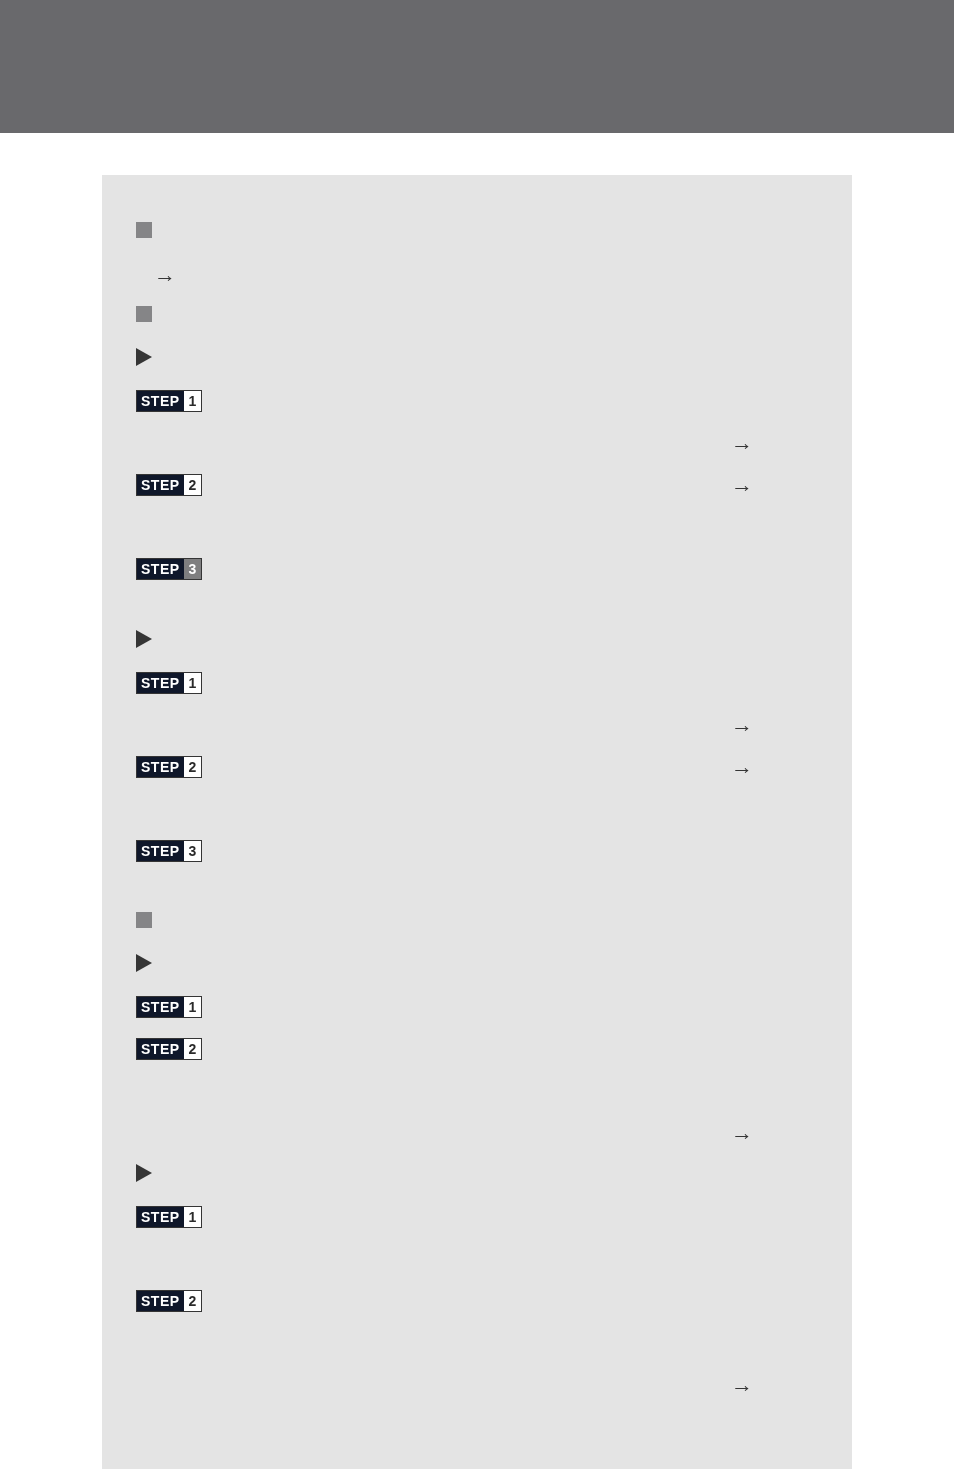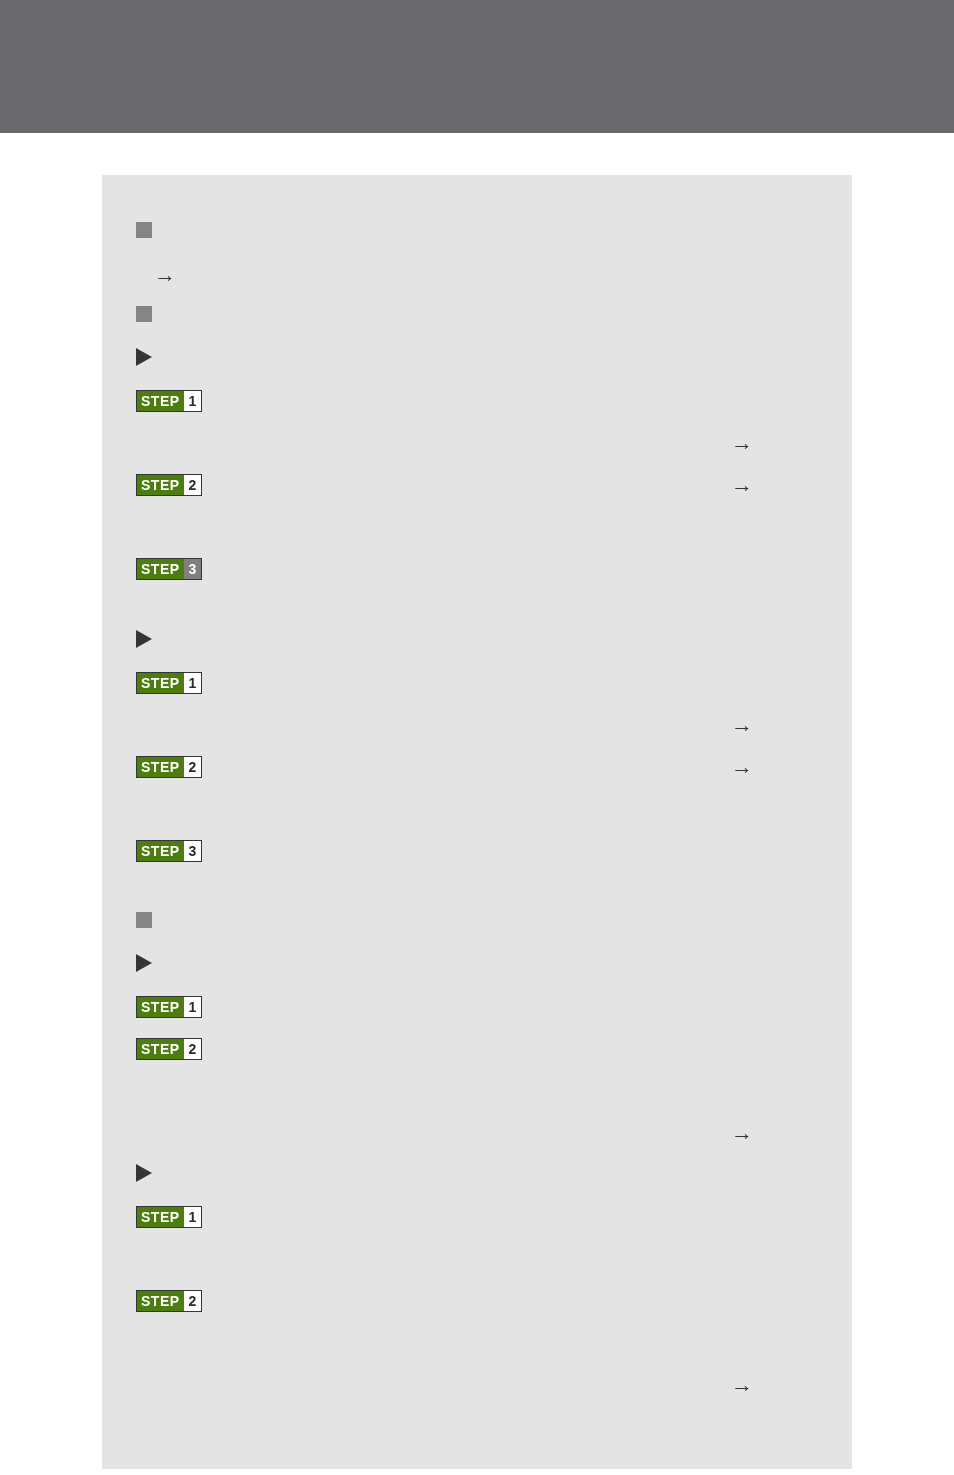--- a/index.html
+++ b/index.html
@@ -56,21 +56,21 @@
   }
   .step-badge {
     display: inline-flex;
     border: 1.5px solid #353535;
     height: 20px;
     line-height: 20px;
     font-size: 14px;
     overflow: hidden;
   }
   .step-badge .lab {
-    background: #4d7c0f;
+    background: #0f172a;
     color: #ffffff;
     padding: 0 4px;
     font-weight: bold;
     letter-spacing: 0.5px;
   }
   .step-badge .num {
     background: #ffffff;
     color: #2a2a2a;
     padding: 0 5px;
     font-weight: bold;

